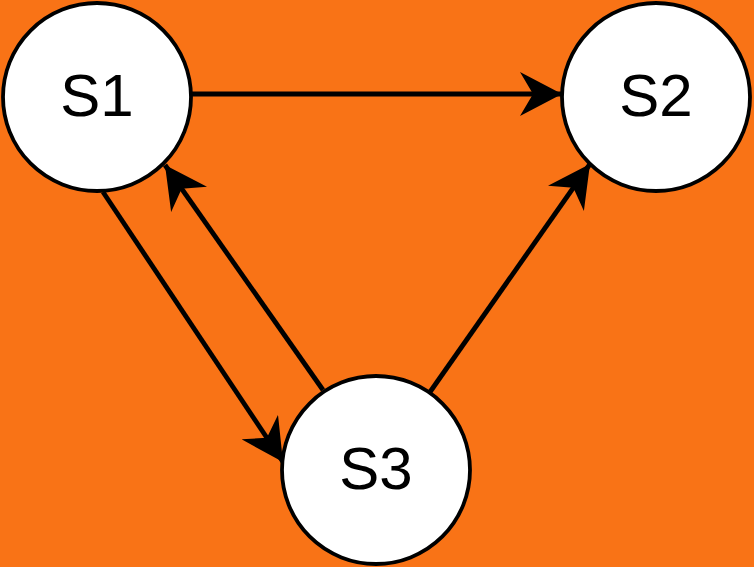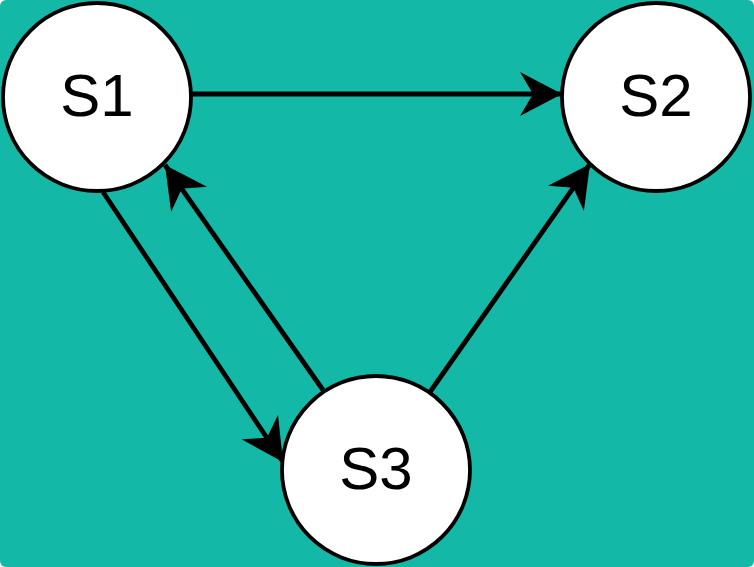--- a/index.html
+++ b/index.html
@@ -8,22 +8,21 @@
     background: #ffffff;
     width: 754px;
     height: 567px;
     overflow: hidden;
     font-family: "Liberation Sans", sans-serif;
   }
   .stage {
     position: relative;
     width: 754px;
     height: 567px;
-    background: #14b8a6;
-    border-radius: 6px;
+    background: #f97316;
   }
   svg { display: block; }
   .node-circle {
     fill: #ffffff;
   }
   .node-label {
     font-family: "Liberation Sans", sans-serif;
     font-size: 60px;
     fill: #000000;
     text-anchor: middle;

